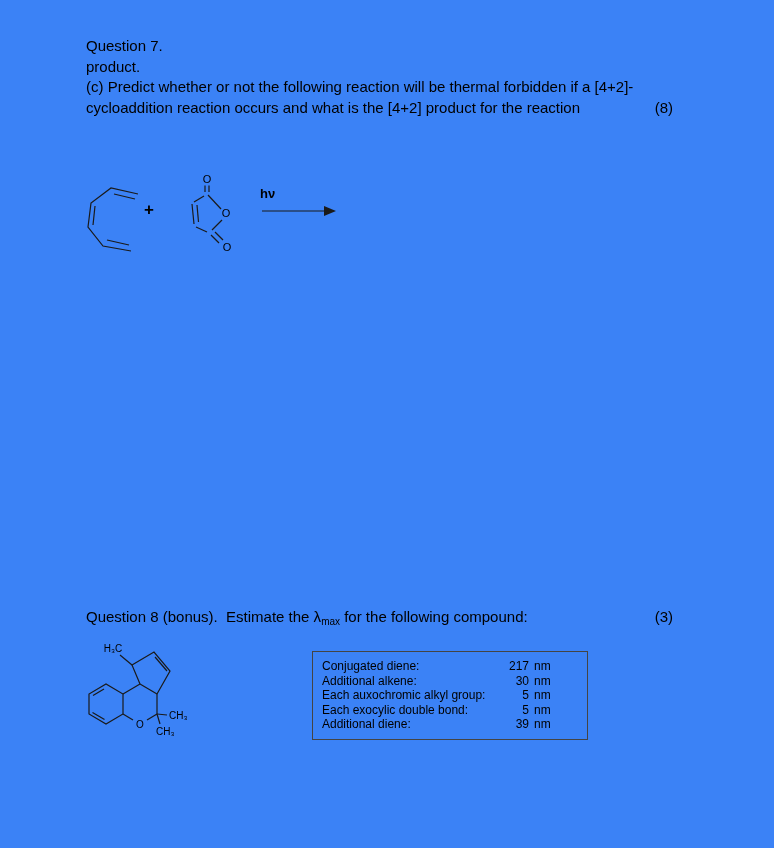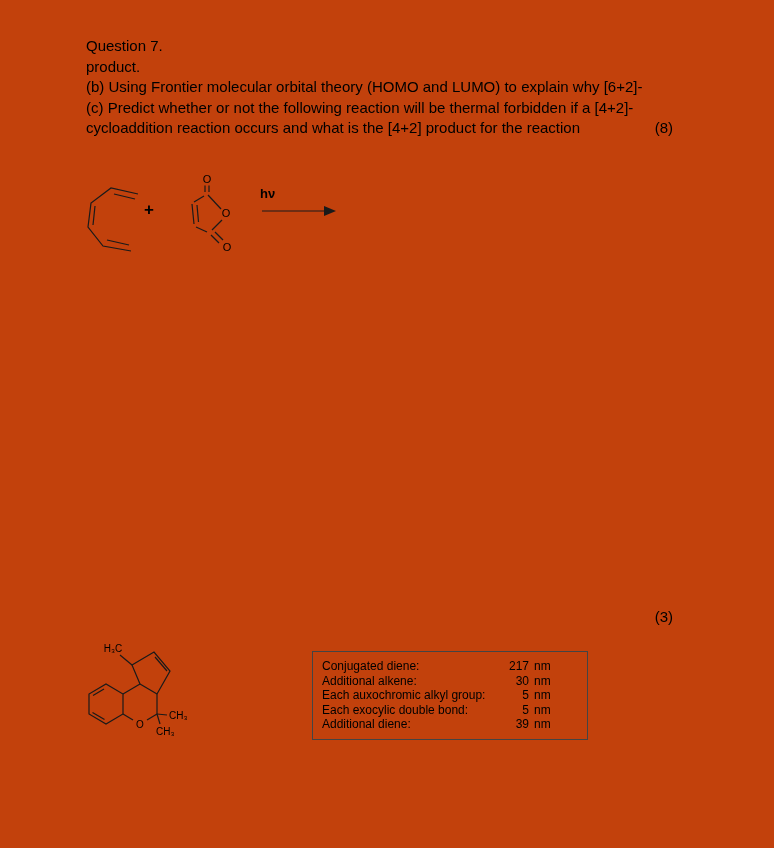--- a/index.html
+++ b/index.html
@@ -1,19 +1,19 @@
 <!DOCTYPE html>
 <html><head>
 <meta charset="utf-8">
 <style>
   html,body{margin:0;padding:0;background:#ffffff;}
   .page{
     position:relative;
     width:774px;height:848px;
-    background:#c2410c;
+    background:#3b82f6;
     font-family:"Liberation Sans",sans-serif;
     font-size:15px;color:#000;
     overflow:hidden;
   }
   .q7-text{position:absolute;left:86px;top:36px;width:622px;line-height:20.5px;}
   .line{white-space:pre-wrap;}
   .flexline{display:flex;}
   .marks{margin-left:auto;padding-right:35px;}
   .q8-header{position:absolute;left:86px;top:607px;width:622px;display:flex;line-height:20px;}
   .q8-title{white-space:pre-wrap;}
@@ -43,21 +43,20 @@
   .atomtext-sm{font-family:"Liberation Sans",sans-serif;font-size:10px;fill:#000;}
 </style>
 </head>
 <body>
 
 <div class="page">
 
   <div class="q7-text">
     <div class="line">Question 7.</div>
     <div class="line">product.</div>
-    <div class="line">(b) Using Frontier molecular orbital theory (HOMO and LUMO) to explain why [6+2]-</div>
     <div class="line">(c) Predict whether or not the following reaction will be thermal forbidden if a [4+2]-</div>
     <div class="line flexline">
       <span>cycloaddition reaction occurs and what is the [4+2] product for the reaction</span>
       <span class="marks">(8)</span>
     </div>
   </div>
 
   <div class="scheme">
 
     <svg class="svg-triene" width="56" height="70" viewBox="0 0 56 70">
@@ -91,20 +90,21 @@
     </svg>
 
     <div class="hv-label">hν</div>
     <svg class="svg-arrow" width="74" height="12" viewBox="0 0 74 12">
       <line class="stroke" x1="0" y1="6" x2="62" y2="6"></line>
       <polygon points="62,1 74,6 62,11" fill="#1a1a1a"></polygon>
     </svg>
   </div>
 
   <div class="q8-header">
+    <span class="q8-title"><span>Question 8 (bonus).  Estimate the λ</span><span class="subscript">max</span><span> for the following compound:</span></span>
     <span class="marks">(3)</span>
   </div>
 
   <svg class="svg-compound" width="120" height="112" viewBox="0 0 120 112">
 
     <path class="stroke" d="M6,56 L6,76 L23,86 L40,76 L40,56 L23,46 Z"></path>
 
     <line class="stroke" x1="21" y1="51" x2="10" y2="57.5"></line>
     <line class="stroke" x1="9.5" y1="74.5" x2="21.5" y2="81.5"></line>
 

